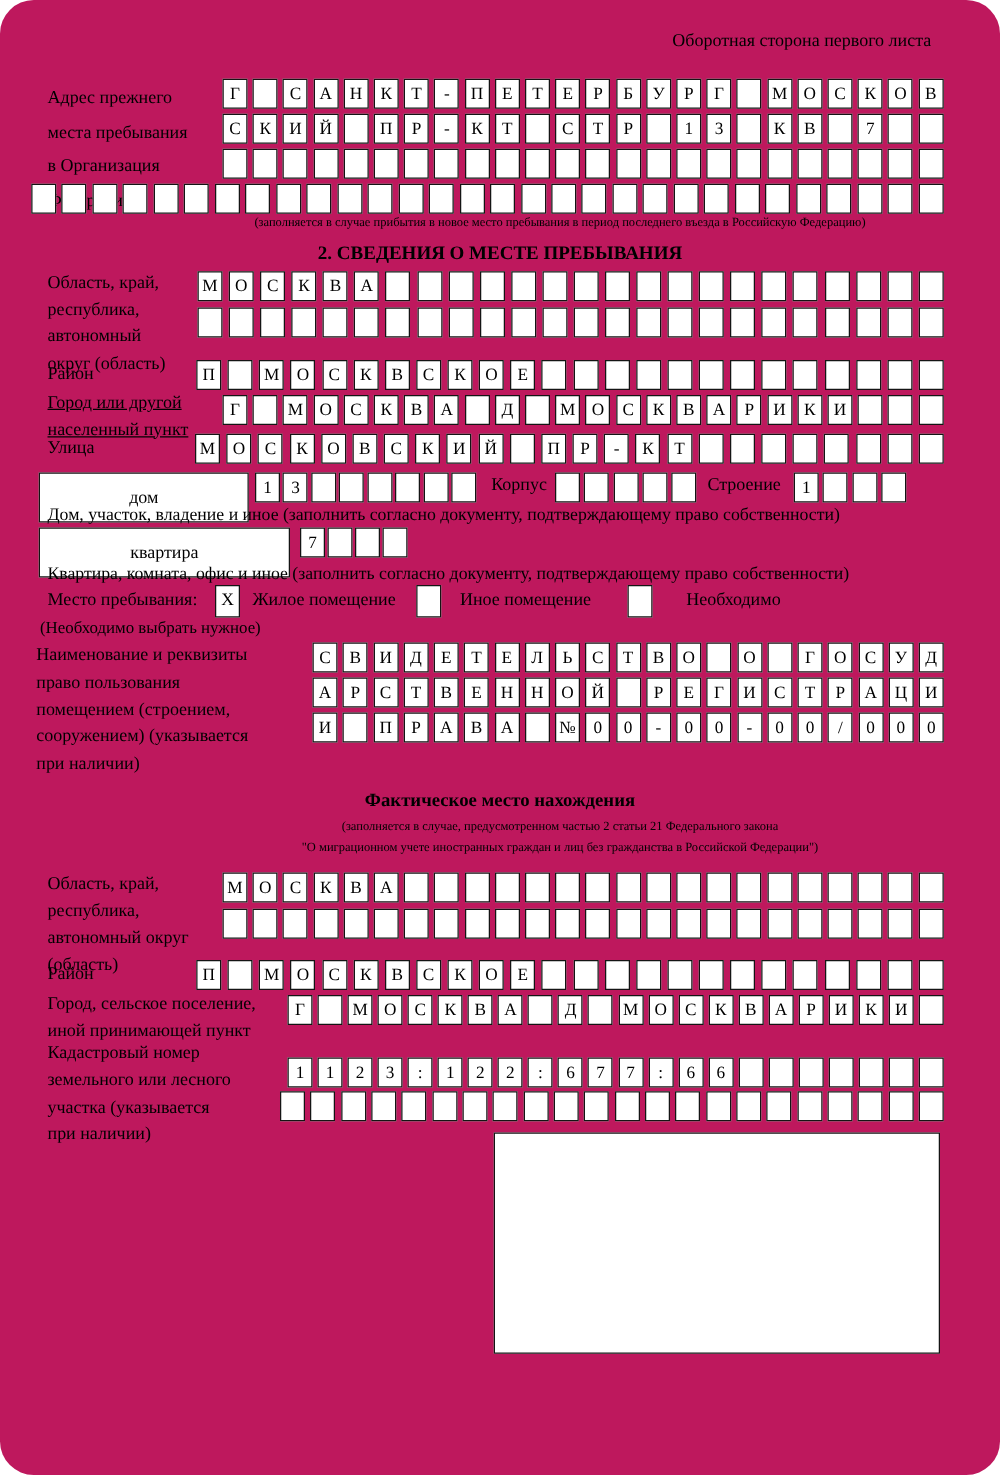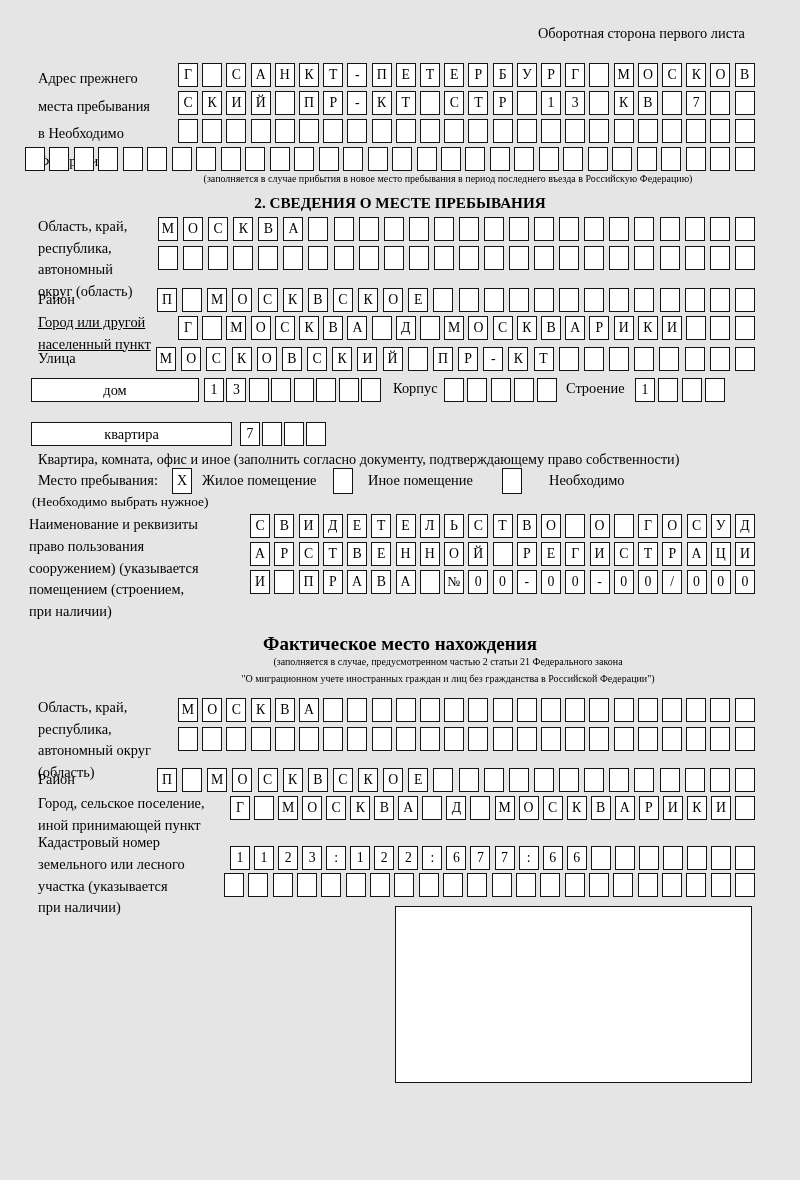--- a/index.html
+++ b/index.html
@@ -1,44 +1,44 @@
 <!DOCTYPE html>
 <html lang="ru"><head>
 <meta charset="utf-8">
 <style>
   html,body{margin:0;padding:0;background:#ffffff;}
-  .page{position:relative;width:800px;height:1180px;background:#e5e5e5;color:#000;
-        font-family:"Liberation Serif","DejaVu Serif",serif;overflow:hidden;}
+  .page{position:relative;width:800px;height:1180px;background:#be185d;color:#000;
+        font-family:"Liberation Serif","DejaVu Serif",serif;overflow:hidden;border-radius:27px;}
   .t{position:absolute;font-size:14.4px;white-space:nowrap;}
   .lbl{position:absolute;font-size:14.4px;line-height:21.6px;white-space:nowrap;}
   .lbl-wide{line-height:27.7px;}
   .center{left:0;width:800px;text-align:center;white-space:normal;}
   .bold{font-weight:bold;}
   .small{font-size:10px;padding-left:48px;}
   .cellrow{position:absolute;display:flex;justify-content:space-between;height:24px;}
   .cell{width:20px;height:24px;border:1.6px solid #141414;box-sizing:border-box;
         display:flex;align-items:center;justify-content:center;font-size:13.8px;
         background:#fff;flex:0 0 auto;}
-  .boxlabel{position:absolute;height:24px;border:1.6px solid #141414;box-sizing:border-box;
+  .boxlabel{position:absolute;height:40px;border:1.6px solid #141414;box-sizing:border-box;
         display:flex;align-items:center;justify-content:center;font-size:14.4px;background:#fff;}
   .checkbox{position:absolute;width:20px;height:26px;border:1.6px solid #141414;box-sizing:border-box;
         display:flex;align-items:center;justify-content:center;font-size:14px;background:#fff;}
   .stampbox{position:absolute;border:1.6px solid #141414;box-sizing:border-box;background:#fff;}
 </style>
 </head>
 <body>
 
 <div class="page">
 
   <div class="t" style="top:25px;left:400px;width:345px;text-align:right;">Оборотная сторона первого листа</div>
 
   <div class="lbl lbl-wide" style="top:65px;left:38px;">
     <div>Адрес прежнего</div>
     <div>места пребывания</div>
-    <div>в Необходимо</div>
+    <div>в Организация</div>
     <div>Федерации</div>
   </div>
   <div class="cellrow" style="top:63px;left:178px;width:577px;">
       <span class="cell">Г</span>
       <span class="cell"></span>
       <span class="cell">С</span>
       <span class="cell">А</span>
       <span class="cell">Н</span>
       <span class="cell">К</span>
       <span class="cell">Т</span>
@@ -313,20 +313,21 @@
       <span class="cell"></span>
       <span class="cell"></span>
     </div>
   <div class="t" style="top:380px;left:566px;">Строение</div>
   <div class="cellrow" style="top:378px;left:635px;width:90px;">
       <span class="cell">1</span>
       <span class="cell"></span>
       <span class="cell"></span>
       <span class="cell"></span>
     </div>
+  <div class="t" style="top:404px;left:38px;font-size:14.2px;">Дом, участок, владение и иное (заполнить согласно документу, подтверждающему право собственности)</div>
 
   <div class="boxlabel" style="top:422px;left:31px;width:201px;">квартира</div>
   <div class="cellrow" style="top:422px;left:240px;width:86px;">
       <span class="cell">7</span>
       <span class="cell"></span>
       <span class="cell"></span>
       <span class="cell"></span>
     </div>
   <div class="t" style="top:451px;left:38px;font-size:14.2px;">Квартира, комната, офис и иное (заполнить согласно документу, подтверждающему право собственности)</div>
 
@@ -335,22 +336,22 @@
   <div class="t" style="top:472px;left:202px;">Жилое помещение</div>
   <div class="checkbox" style="top:468px;left:333px;"></div>
   <div class="t" style="top:472px;left:368px;">Иное помещение</div>
   <div class="checkbox" style="top:468px;left:502px;"></div>
   <div class="t" style="top:472px;left:549px;">Необходимо</div>
   <div class="t" style="top:494px;left:32px;width:600px;text-align:left;font-size:13.5px;">(Необходимо выбрать нужное)</div>
 
   <div class="lbl" style="top:514px;left:29px;line-height:21.8px;">
     <div>Наименование и реквизиты</div>
     <div>право пользования</div>
+    <div>помещением (строением,</div>
     <div>сооружением) (указывается</div>
-    <div>помещением (строением,</div>
     <div>при наличии)</div>
   </div>
   <div class="cellrow" style="top:514px;left:250px;width:505px;">
       <span class="cell">С</span>
       <span class="cell">В</span>
       <span class="cell">И</span>
       <span class="cell">Д</span>
       <span class="cell">Е</span>
       <span class="cell">Т</span>
       <span class="cell">Е</span>
@@ -409,21 +410,21 @@
       <span class="cell">0</span>
       <span class="cell">-</span>
       <span class="cell">0</span>
       <span class="cell">0</span>
       <span class="cell">/</span>
       <span class="cell">0</span>
       <span class="cell">0</span>
       <span class="cell">0</span>
     </div>
 
-  <div class="t bold center" style="top:633px;font-size:19px;">Фактическое место нахождения</div>
+  <div class="t bold center" style="top:633px;font-size:15px;">Фактическое место нахождения</div>
   <div class="t small" style="top:656px;left:8px;width:784px;text-align:center;">(заполняется в случае, предусмотренном частью 2 статьи 21 Федерального закона</div>
   <div class="t small" style="top:673px;left:8px;width:784px;text-align:center;">"О миграционном учете иностранных граждан и лиц без гражданства в Российской Федерации")</div>
 
   <div class="lbl" style="top:697px;left:38px;">
     <div>Область, край,</div>
     <div>республика,</div>
     <div>автономный округ</div>
     <div>(область)</div>
   </div>
   <div class="cellrow" style="top:698px;left:178px;width:577px;">

